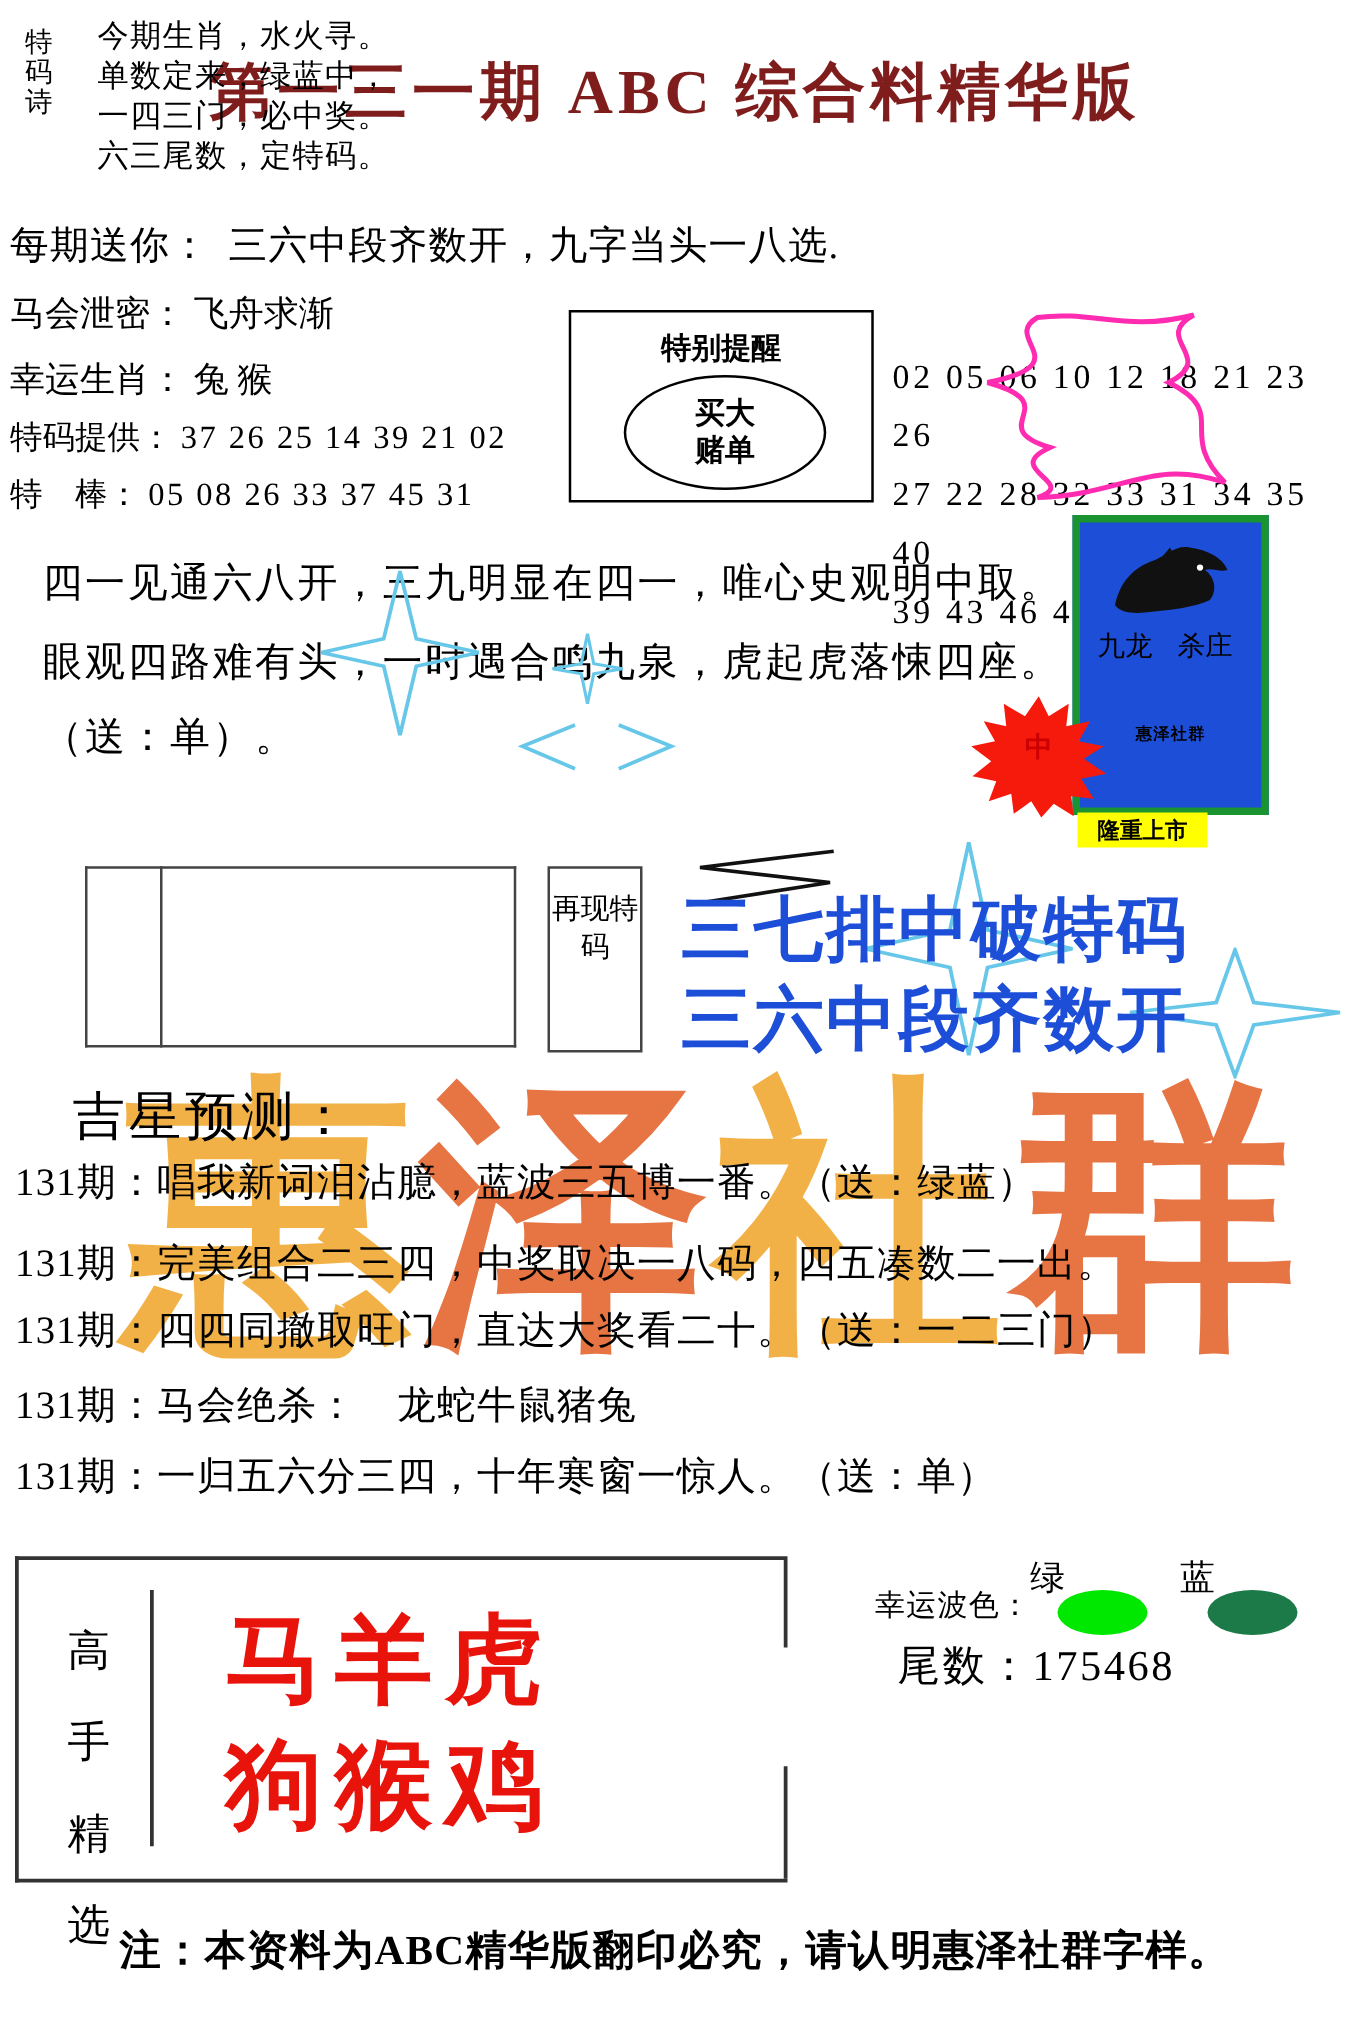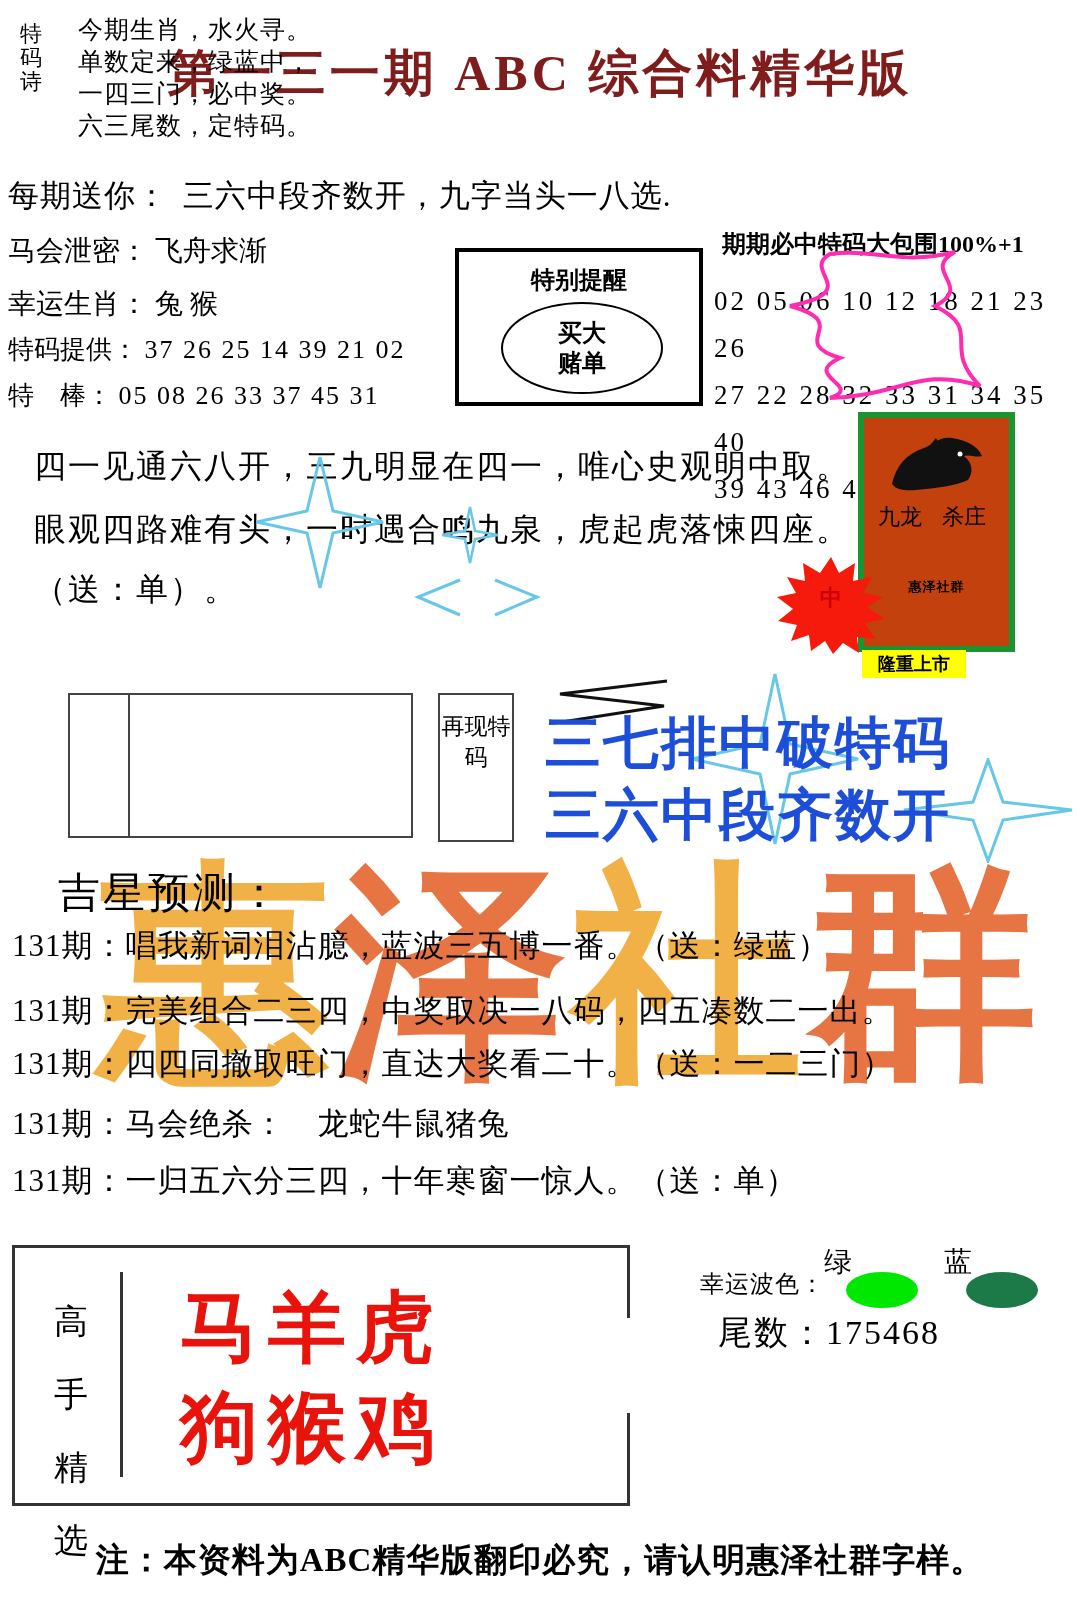--- a/index.html
+++ b/index.html
@@ -21,21 +21,21 @@
   .line1 .lbl{margin-right:6px;}
   .line2{position:absolute;left:8px;top:232px;font-size:28px;}
   .line3{position:absolute;left:8px;top:285px;font-size:28px;}
   .line4{position:absolute;left:8px;top:332px;font-size:26px;}
   .line5{position:absolute;left:8px;top:378px;font-size:26px;}
   .mono-nums{font-family:"Liberation Serif", serif;letter-spacing:2px;}
 
   
   .remind-box{
     position:absolute;left:455px;top:248px;width:240px;height:150px;
-    border:4px solid #000000;background:#fff;
+    border:2px solid #000000;background:#fff;
   }
   .remind-title{position:absolute;left:0;top:12px;width:240px;text-align:center;font-size:24px;font-weight:bold;}
   .remind-ellipse{
     position:absolute;left:42px;top:50px;width:158px;height:88px;
     border:2px solid #000;border-radius:50%/50%;
   }
   .remind-txt{
     position:absolute;left:0;top:14px;width:158px;text-align:center;font-size:24px;line-height:30px;font-weight:bold;
   }
 
@@ -49,21 +49,21 @@
   .p1{top:445px;}
   .p2{top:508px;}
   .p3{top:568px;}
 
   
   .spark{position:absolute;pointer-events:none;}
 
   
   .horse-card{
     position:absolute;left:858px;top:412px;width:145px;height:228px;
-    border:6px solid #1a9431;background:#c2410c;
+    border:6px solid #1a9431;background:#1d4ed8;
   }
   .horse-glyph{position:absolute;left:22px;top:14px;width:100px;height:62px;}
   .hc-t1{position:absolute;left:14px;top:84px;font-size:22px;}
   .hc-t2{position:absolute;left:78px;top:84px;font-size:22px;}
   .hc-sub{position:absolute;left:0;top:160px;width:145px;text-align:center;font-size:13px;font-weight:bold;letter-spacing:1px;}
   .burst{position:absolute;left:775px;top:555px;width:112px;height:100px;}
   .burst-txt{position:absolute;left:775px;top:583px;width:112px;text-align:center;font-size:22px;color:#c00;font-weight:bold;}
   .yellow-tag{
     position:absolute;left:862px;top:650px;width:104px;height:28px;background:#ffff00;
     font-size:18px;font-weight:bold;text-align:center;line-height:28px;
@@ -172,21 +172,20 @@
   </div>
 
   <div class="remind-box">
     <div class="remind-title">特别提醒</div>
     <div class="remind-ellipse">
       <div class="remind-txt" style="white-space:pre-line">买大
 赌单</div>
     </div>
   </div>
 
-  <div class="rb-title">期期必中特码大包围100%+1</div>
   <div class="rb-rows">
     <div>02 05 06 10 12 18 21 23 26</div>
     <div>27 22 28 32 33 31 34 35 40</div>
     <div>39 43 46 48</div>
   </div>
   <svg class="squiggle" viewBox="0 0 230 160">
     <path d="M60 8 C 30 25, 95 45, 20 60 C 85 78, 15 95, 70 112 C 30 130, 95 140, 60 152
              C 130 150, 150 120, 210 140 C 170 100, 215 85, 165 60 C 205 40, 150 25, 185 6
              C 130 20, 105 2, 60 8 Z" fill="none" stroke="#ff2bb0" stroke-width="4"></path>
   </svg>

